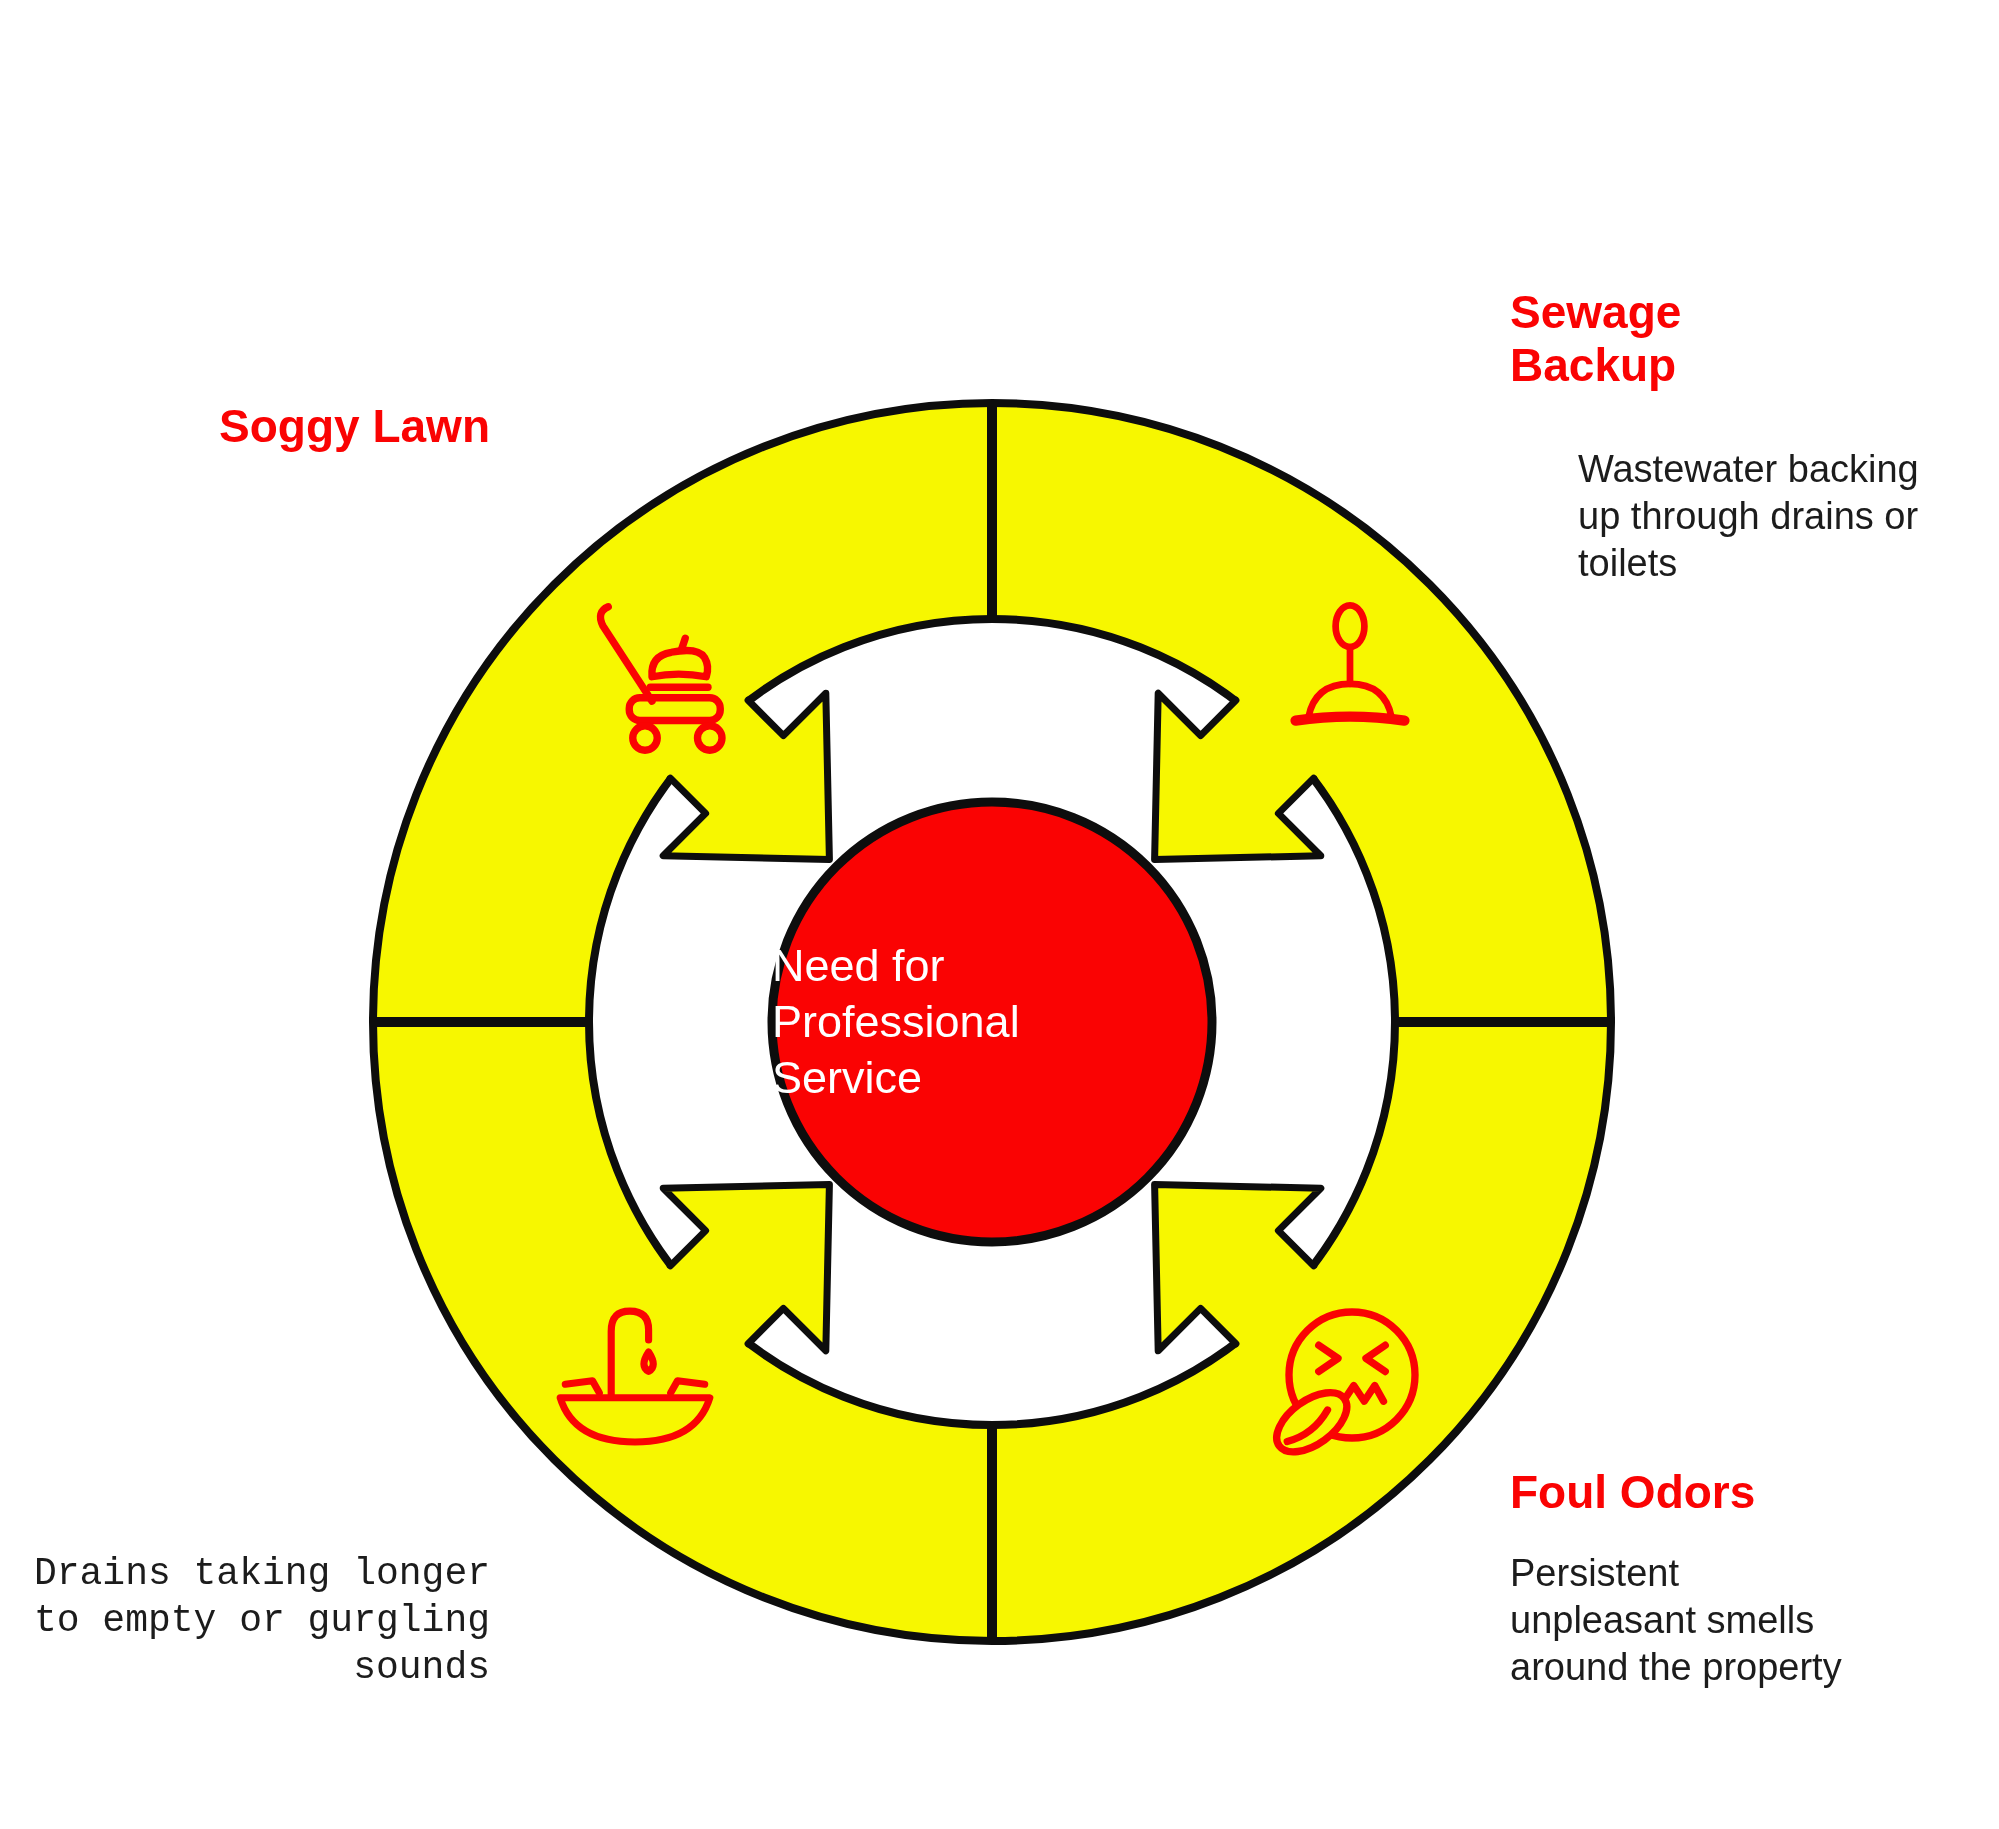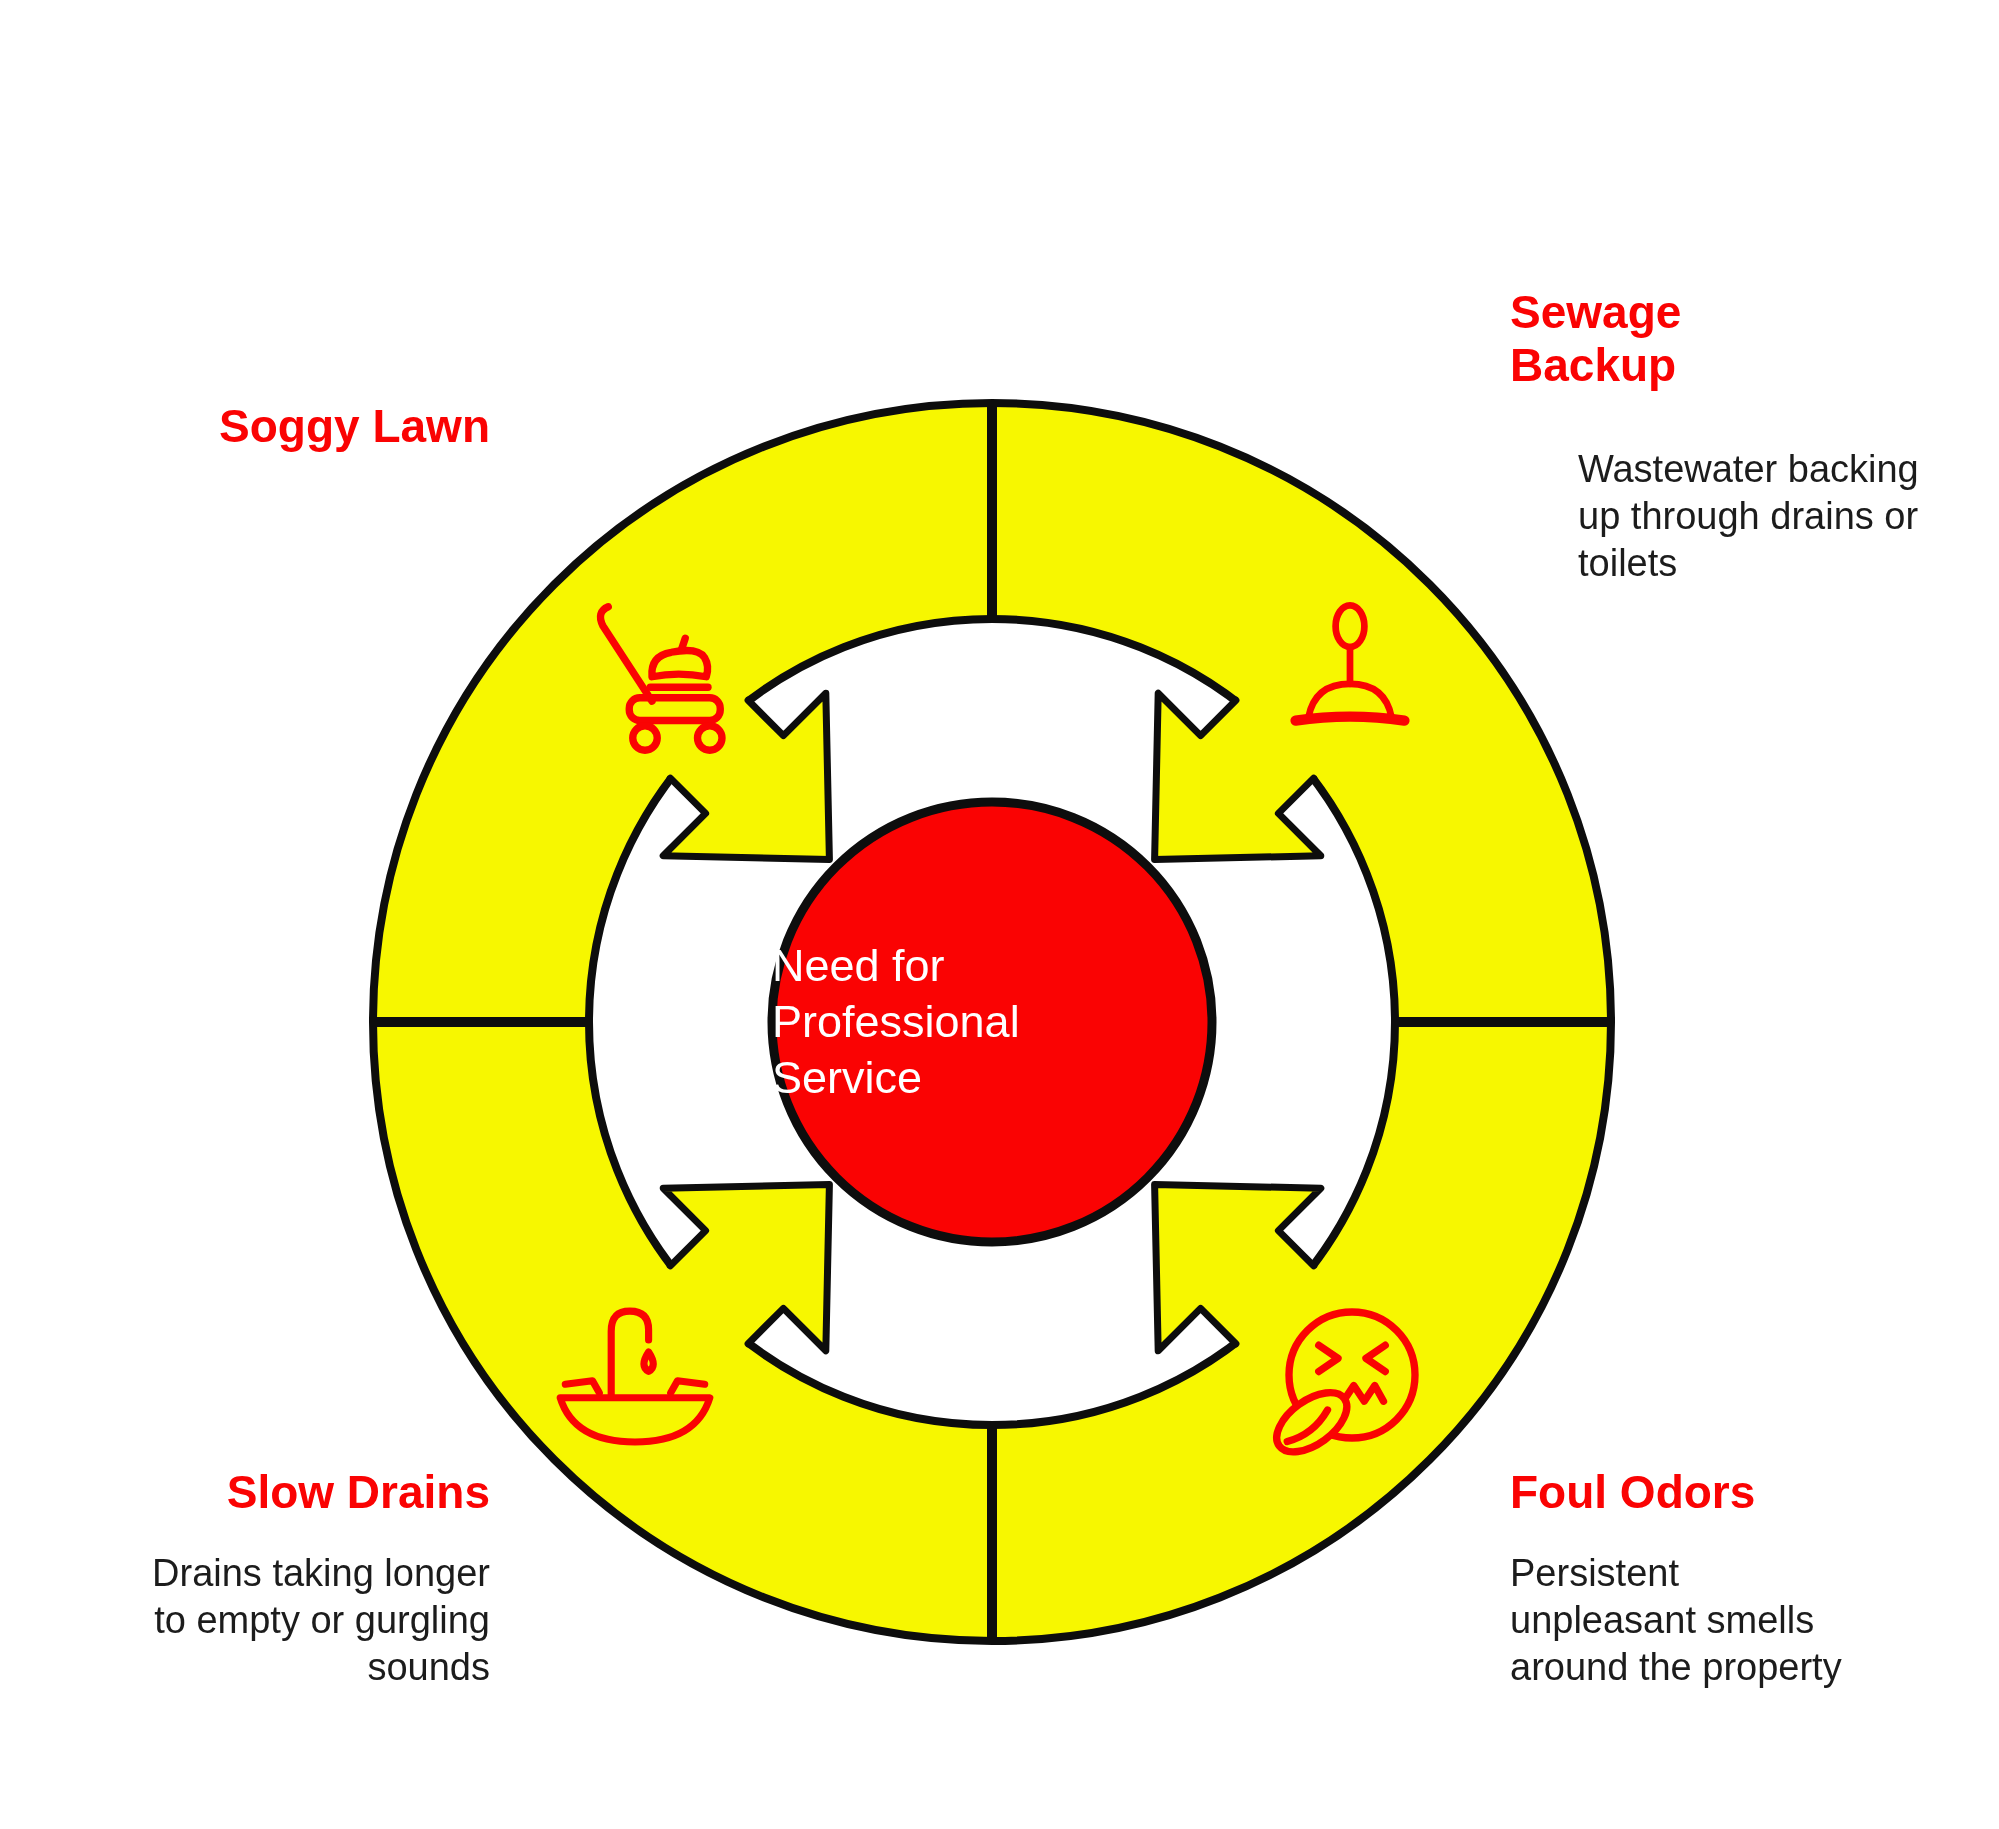--- a/index.html
+++ b/index.html
@@ -42,21 +42,21 @@
     font-size:38px;color:var(--text);line-height:1.24;
     white-space:pre-line;
   }
   .align-right{text-align:right;}
   .align-left{text-align:left;}
   .pos-soggy-h{top:392px;right:1509px;width:460px;}
   .pos-soggy-d{top:494px;right:1509px;width:460px;}
   .pos-sewage-h{top:278px;left:1510px;width:440px;}
   .pos-sewage-d{top:446px;left:1578px;width:440px;}
   .pos-slow-h{top:1458px;right:1509px;width:460px;}
-  .pos-slow-d{top:1550px;right:1509px;width:460px;}
+  .pos-slow-d{top:1550px;right:1509px;width:460px;font-family:Liberation Mono, monospace;}
   .pos-foul-h{top:1458px;left:1510px;width:440px;}
   .pos-foul-d{top:1550px;left:1510px;width:440px;}
 </style>
 </head>
 <body>
 
 <div class="canvas">
 
 
   <svg class="diagram-svg" viewBox="0 0 1999 1829" aria-hidden="true">
@@ -129,21 +129,20 @@
 Service</div>
 
   <div class="label-block label-heading align-right pos-soggy-h">Soggy Lawn</div>
 
   <div class="label-block label-heading align-left pos-sewage-h">Sewage
 Backup</div>
   <div class="label-block label-desc align-left pos-sewage-d">Wastewater backing
 up through drains or
 toilets</div>
 
-  <div class="label-block label-heading align-right pos-slow-h">Slow Drains</div>
   <div class="label-block label-desc align-right pos-slow-d">Drains taking longer
 to empty or gurgling
 sounds</div>
 
   <div class="label-block label-heading align-left pos-foul-h">Foul Odors</div>
   <div class="label-block label-desc align-left pos-foul-d">Persistent
 unpleasant smells
 around the property</div>
 
 </div>

